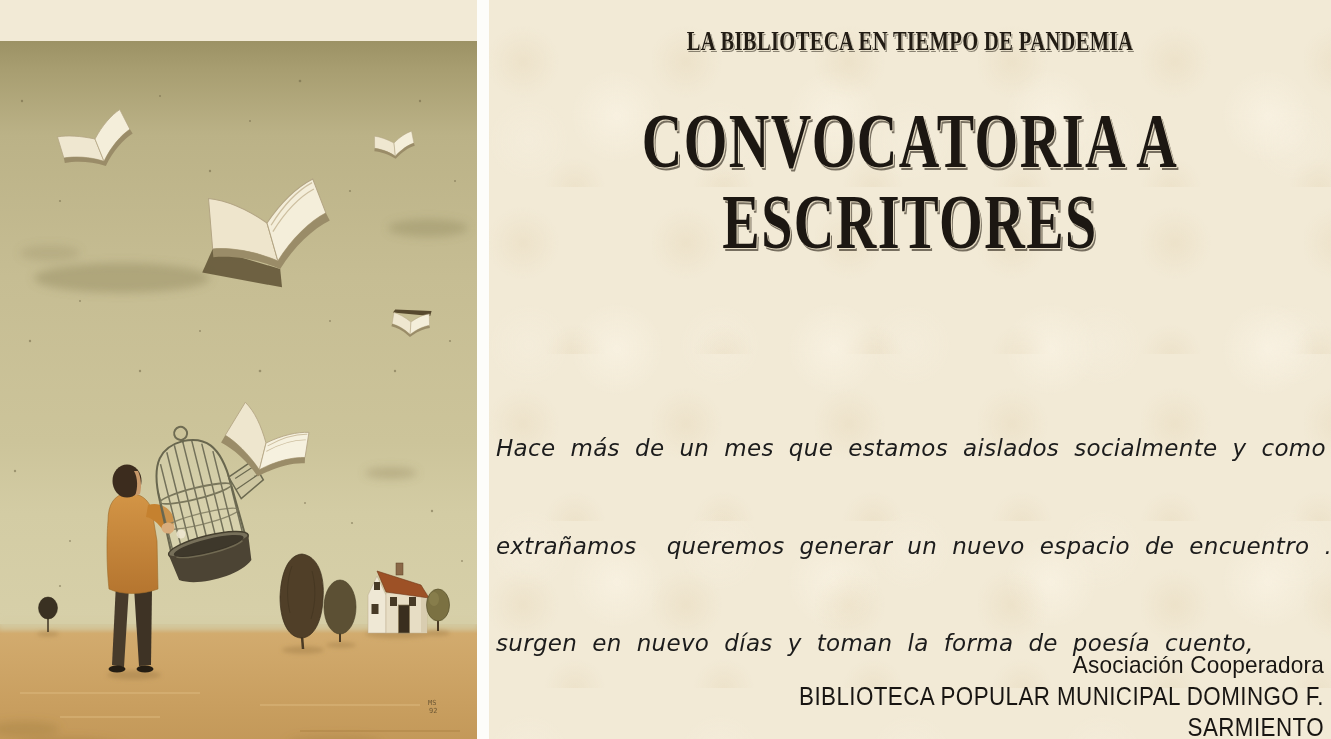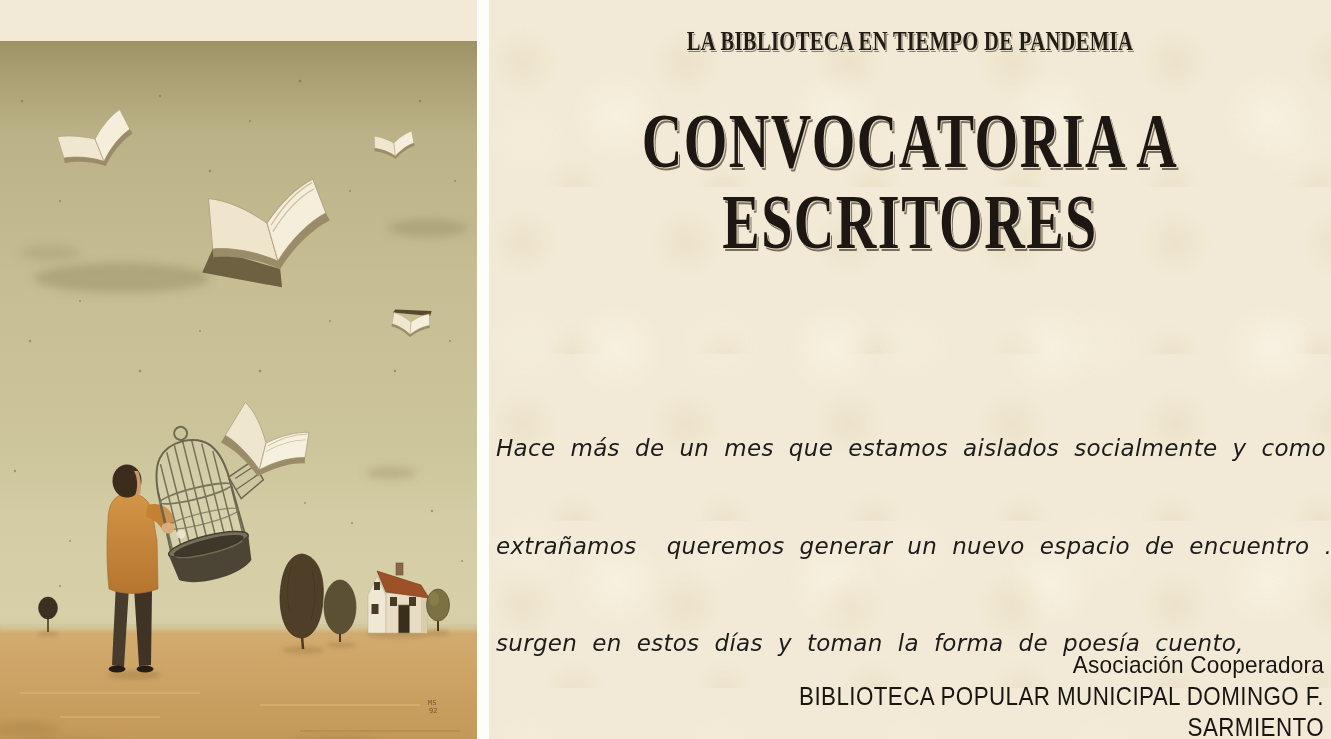--- a/index.html
+++ b/index.html
@@ -238,21 +238,21 @@
   <div class="divider"></div>
 
   <div class="panel">
     <div class="subtitle">LA BIBLIOTECA EN TIEMPO DE PANDEMIA</div>
     <div class="title-line title-1">CONVOCATORIA A</div>
     <div class="title-line title-2">ESCRITORES</div>
 
     <div class="body-text">
       <div>Hace más de un mes que estamos aislados socialmente y como los</div>
       <div>extrañamos  queremos generar un nuevo espacio de encuentro ...</div>
-      <div>surgen en estos días y toman la forma de poesía cuento,</div>
+      <div>surgen en nuevo días y toman la forma de poesía cuento,</div>
       
       
       
       
     </div>
 
     <div class="footer">
       <div class="footer-1">Asociación Cooperadora</div>
       <div class="footer-2">BIBLIOTECA POPULAR MUNICIPAL DOMINGO F. SARMIENTO</div>
     </div>

